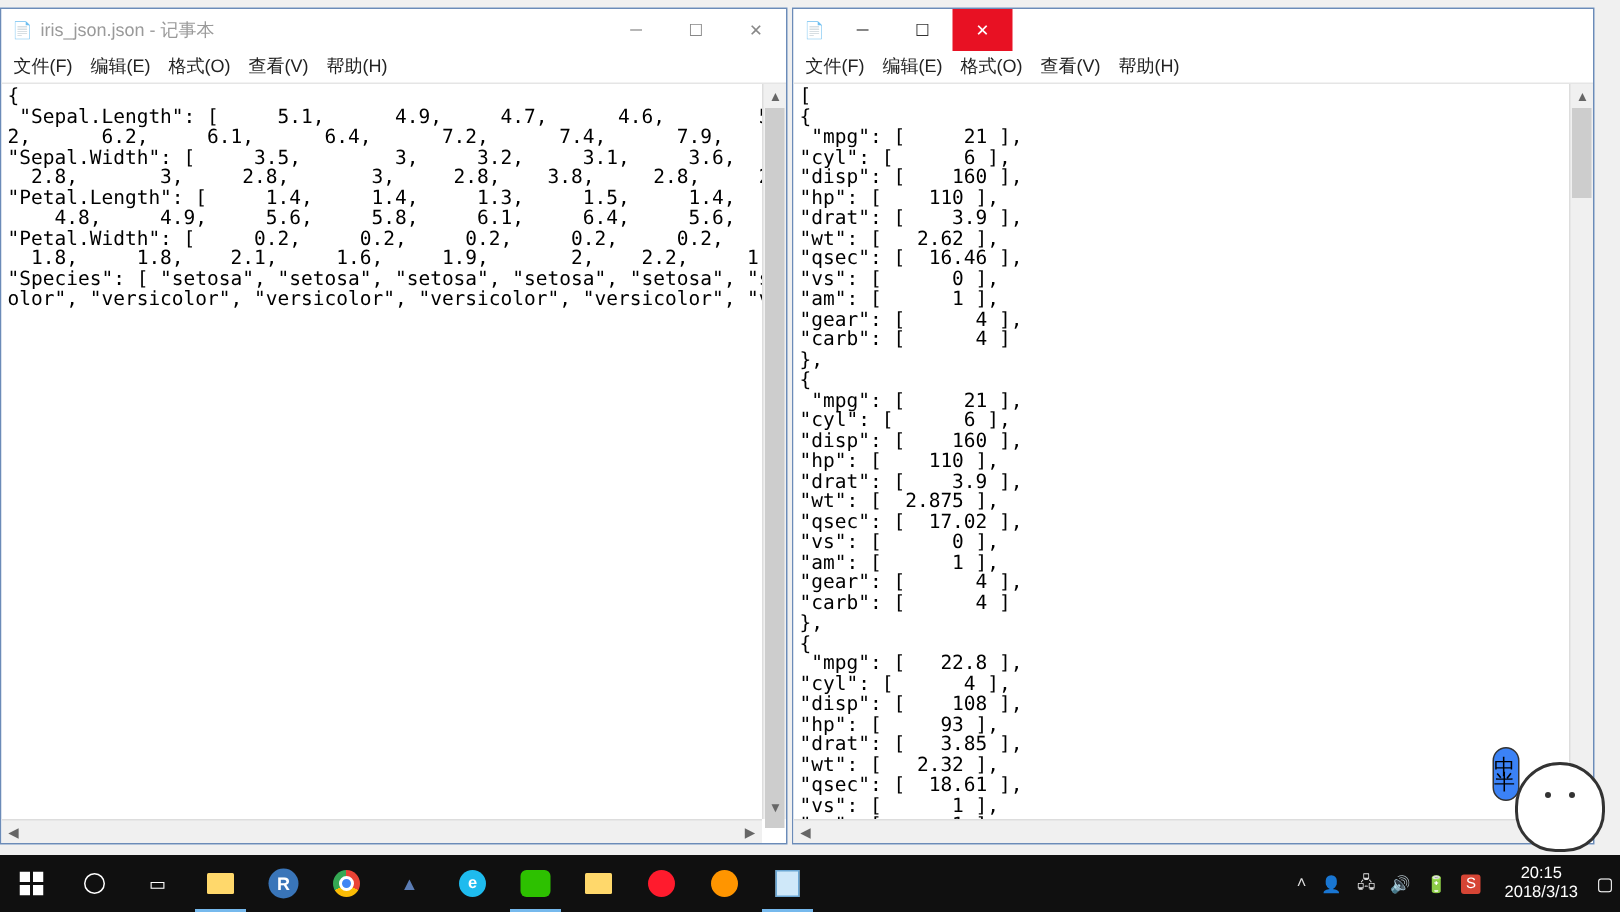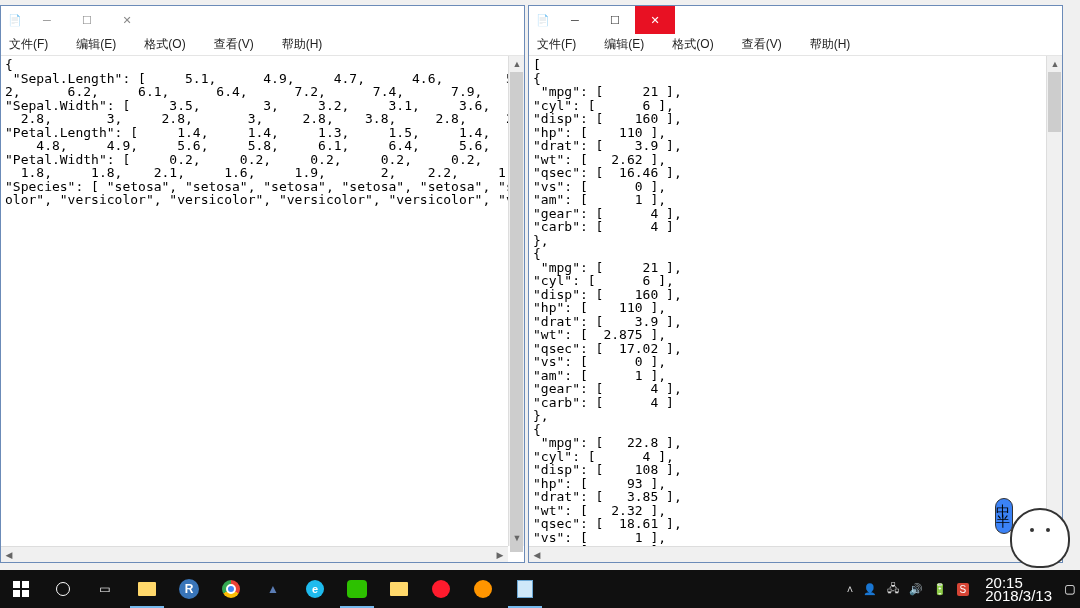--- a/index.html
+++ b/index.html
@@ -10,51 +10,52 @@
 .np2 { left:528px; top:5px; width:535px; height:558px; }
 .titlebar { height:28px; display:flex; align-items:center; padding:0 0 0 6px; background:#fff; }
 .np1 .titlebar { color:#9a9a9a; }
 .np2 .titlebar { color:#000; }
 .titlebar-icon { width:16px; height:16px; margin-right:4px; display:inline-flex; align-items:center; justify-content:center; font-size:11px; color:#4a90d9; }
 .title-text { flex:1; font-size:12px; }
 .winbtns { display:flex; height:28px; }
 .winbtn { width:40px; height:28px; display:flex; align-items:center; justify-content:center; font-size:11px; color:#888; }
 .np2 .winbtn.close { background:#e81123; color:#fff; }
 .np2 .winbtn { color:#333; }
-.menubar { height:22px; display:flex; align-items:center; padding:0 2px; background:#fff; border-bottom:1px solid #e5e5e5; gap:16px; }
+.menubar { height:22px; display:flex; align-items:center; padding:0 2px; background:#fff; border-bottom:1px solid #e5e5e5; gap:0; }
 .menu-item { padding:2px 6px; font-size:12px; color:#222; }
 .content { flex:1; overflow:hidden; position:relative; background:#fff; }
 .text-area { position:absolute; inset:0; padding:2px 4px; font-family:"NSimSun","SimSun",monospace; font-size:13px; line-height:13.5px; white-space:pre; color:#000; overflow:hidden; }
 .vscroll { position:absolute; right:0; top:0; bottom:16px; width:16px; background:#f0f0f0; border-left:1px solid #ddd; }
 .vscroll-thumb { position:absolute; left:1px; right:1px; background:#cdcdcd; border-radius:0; }
 .hscroll { position:absolute; left:0; right:16px; bottom:0; height:16px; background:#f0f0f0; border-top:1px solid #ddd; }
 .scroll-arrow { position:absolute; width:16px; height:16px; display:flex; align-items:center; justify-content:center; color:#666; font-size:9px; }
 .taskbar { position:absolute; left:0; right:0; bottom:0; height:38px; background:#101010; display:flex; align-items:center; color:#fff; }
 .tb-left { display:flex; align-items:center; height:100%; }
 .tb-btn { width:42px; height:38px; display:flex; align-items:center; justify-content:center; position:relative; }
 .tb-btn.running::after { content:""; position:absolute; bottom:0; left:4px; right:4px; height:2px; background:#76b9ed; }
 .start { width:42px; font-size:14px; }
 .start svg { fill:#fff; }
 .tb-right { margin-left:auto; display:flex; align-items:center; height:100%; }
 .tray { display:flex; align-items:center; gap:10px; padding:0 8px; height:100%; font-size:11px; color:#ddd; }
-.clock { font-size:15px; line-height:13px; padding:0 8px; color:#fff; }
+.clock { text-align:center; font-size:11px; line-height:13px; padding:0 8px; color:#fff; }
 .mascot { position:absolute; right:10px; bottom:40px; width:70px; height:70px; }
 .mascot-body { width:60px; height:60px; background:#fff; border-radius:50% 50% 45% 45%; border:2px solid #333; position:absolute; right:0; bottom:0; }
 .mascot-eye { width:4px; height:4px; background:#333; border-radius:50%; position:absolute; top:18px; }
 .mascot-eye.l { left:18px; } .mascot-eye.r { right:18px; }
 .mascot-sign { position:absolute; left:-5px; top:0; width:18px; height:36px; background:#3b82f6; border:1.5px solid #333; border-radius:9px; display:flex; flex-direction:column; align-items:center; justify-content:center; font-size:14px; line-height:10px; }
 </style>
 </head>
 <body>
 
 <div class="desktop">
 
   <div class="notepad np1">
     <div class="titlebar">
       <span class="titlebar-icon">📄</span>
+      <span class="title-text">iris_json.json - 记事本</span>
       <div class="winbtns">
         <div class="winbtn">─</div>
         <div class="winbtn">☐</div>
         <div class="winbtn close">✕</div>
       </div>
     </div>
     <div class="menubar">
       <span class="menu-item">文件(F)</span>
       <span class="menu-item">编辑(E)</span>
       <span class="menu-item">格式(O)</span>

